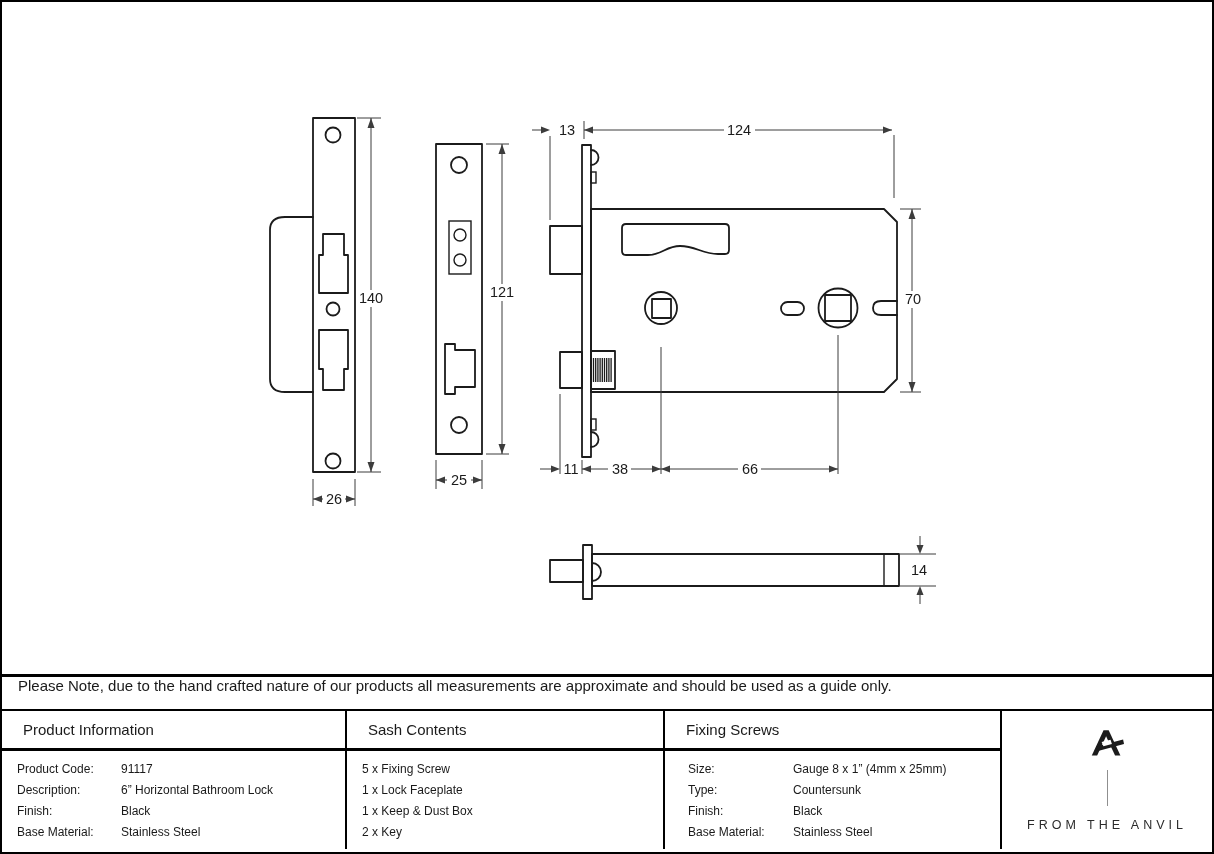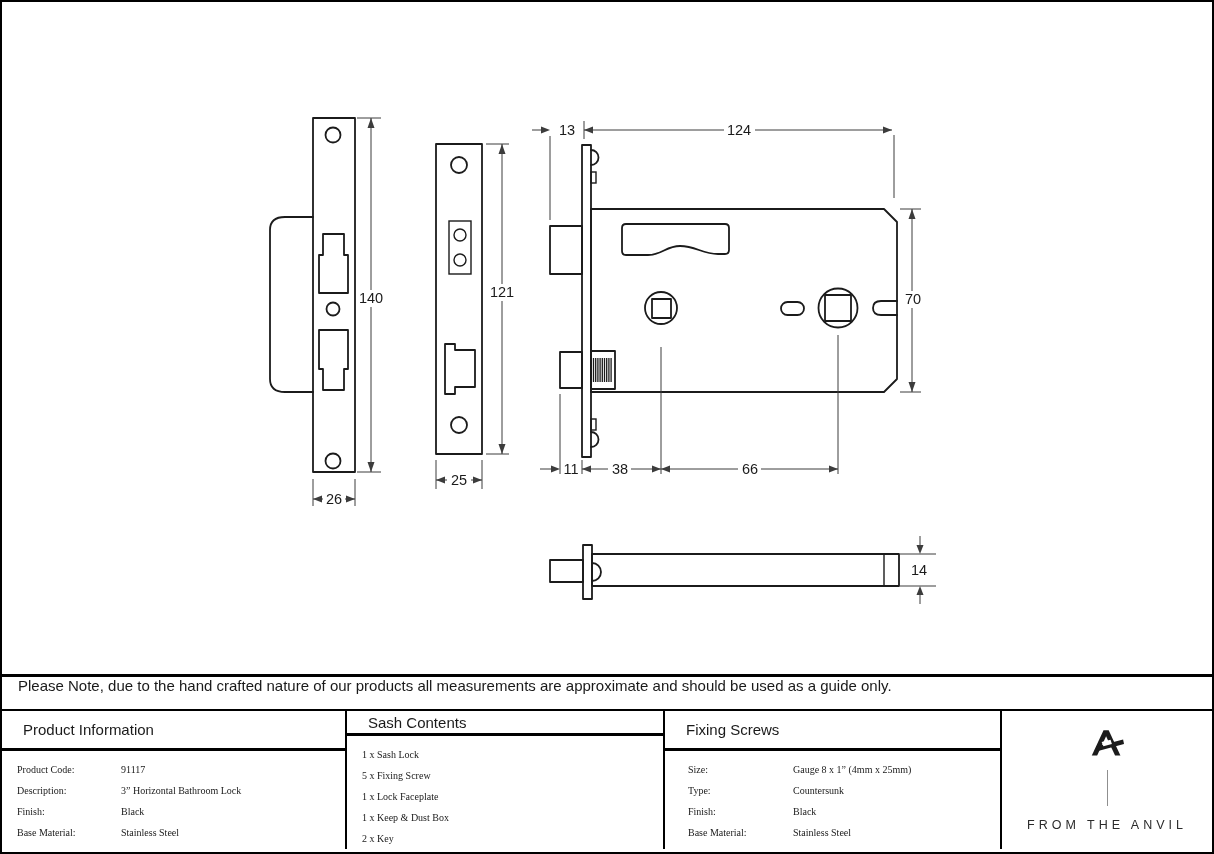--- a/index.html
+++ b/index.html
@@ -22,21 +22,21 @@
   .col{box-sizing:border-box;display:flex;flex-direction:column;}
   .col + .col{border-left:2px solid #000;}
   .col-product{width:343px;}
   .col-pack{width:318px;}
   .col-fix{width:337px;justify-content:flex-end;}
   .col-logo{flex:1;display:flex;flex-direction:column;align-items:center;justify-content:center;gap:12px;}
   .col-header{
     height:40px;box-sizing:border-box;border-bottom:3px solid #000;
     font-size:15px;display:flex;align-items:center;padding-left:21px;
   }
-  .col-body{flex:1;padding:8px 0 0 15px;font-size:10px;line-height:21px;font-family:Liberation Serif, serif;}
+  .col-body{flex:1;padding:8px 0 0 15px;font-size:12px;line-height:21px;}
   .kv-row{display:flex;}
   .col-product .kv-k{width:104px;flex:none;}
   .col-fix .kv-k{width:105px;flex:none;margin-left:8px;}
   .logo-divider{width:1px;height:36px;background:#8f8f8f;}
   .brand-text{font-size:12.5px;letter-spacing:4px;color:#2b2b2b;white-space:nowrap;}
 </style>
 </head>
 <body>
 
 <div class="sheet">
@@ -188,37 +188,36 @@
 
     <div class="col col-product">
       <div class="col-header">Product Information</div>
       <div class="col-body">
         <div class="kv-row">
           <span class="kv-k">Product Code:</span>
           <span class="kv-v">91117</span>
         </div>
         <div class="kv-row">
           <span class="kv-k">Description:</span>
-          <span class="kv-v">3” Horizontal Bathroom Lock</span>
+          <span class="kv-v">6” Horizontal Bathroom Lock</span>
         </div>
         <div class="kv-row">
           <span class="kv-k">Finish:</span>
           <span class="kv-v">Black</span>
         </div>
         <div class="kv-row">
           <span class="kv-k">Base Material:</span>
           <span class="kv-v">Stainless Steel</span>
         </div>
       </div>
     </div>
 
     <div class="col col-pack">
       <div class="col-header">Sash Contents</div>
       <div class="col-body">
-        <div>1 x Sash Lock</div>
         <div>5 x Fixing Screw</div>
         <div>1 x Lock Faceplate</div>
         <div>1 x Keep &amp; Dust Box</div>
         <div>2 x Key</div>
       </div>
     </div>
 
     <div class="col col-fix">
       <div class="col-header">Fixing Screws</div>
       <div class="col-body">

